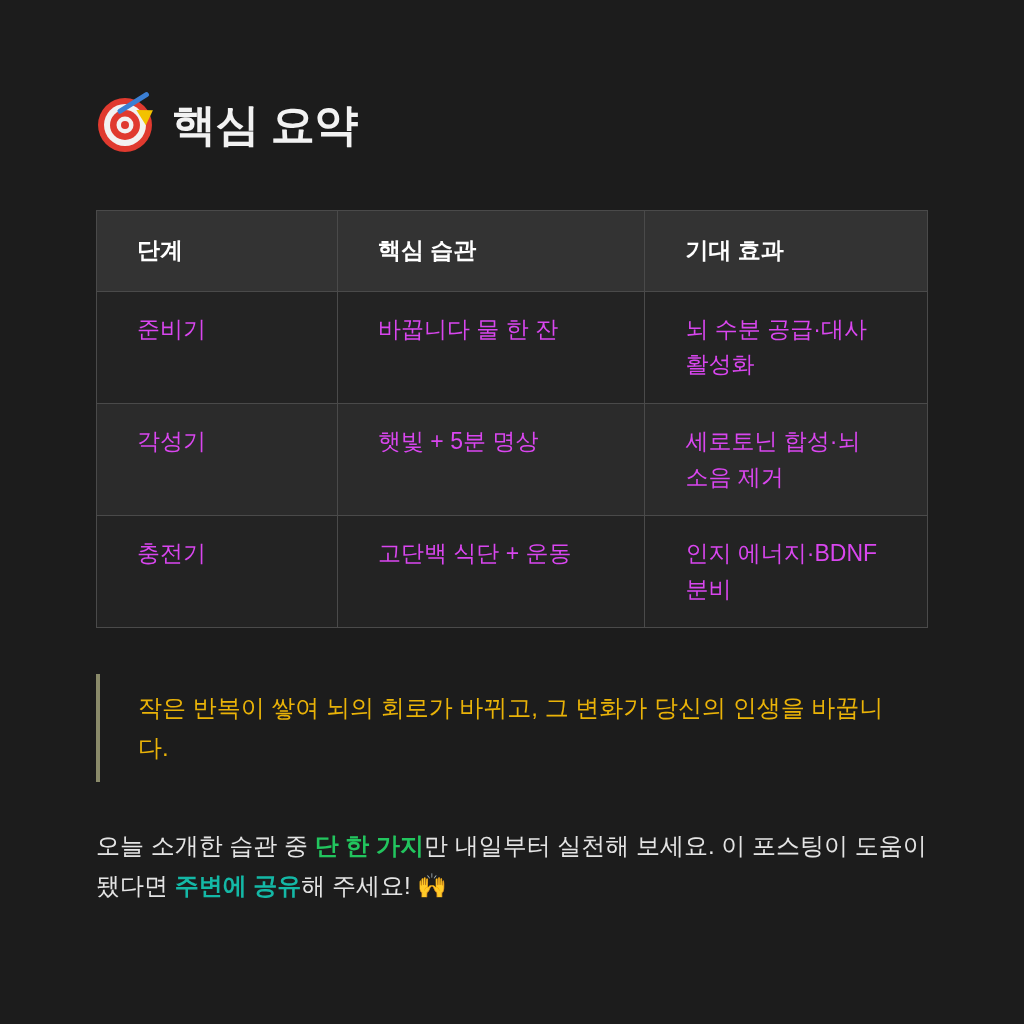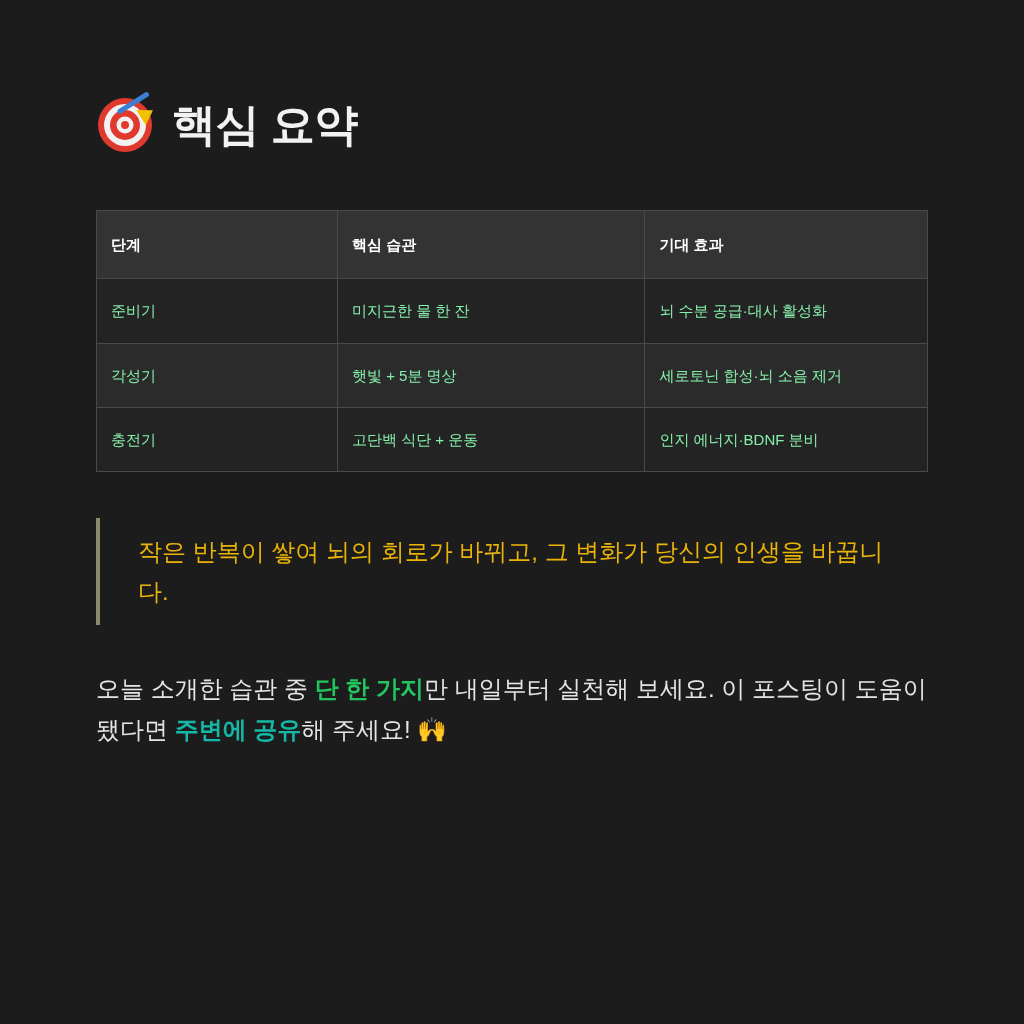--- a/index.html
+++ b/index.html
@@ -81,40 +81,40 @@
   .summary-table {
     width: 832px;
     border-collapse: collapse;
     border: 1px solid #4a4a4a;
     table-layout: fixed;
     margin-bottom: 46px;
   }
   .summary-table th,
   .summary-table td {
     text-align: left;
-    padding: 20px 14px;
+    padding: 20px 40px;
     vertical-align: top;
-    font-size: 15px;
+    font-size: 23px;
     line-height: 1.55;
     border-right: 1px solid #4a4a4a;
   }
   .summary-table th:last-child,
   .summary-table td:last-child { border-right: none; }
   .summary-table thead th {
     background: #333333;
     color: #ffffff;
     font-weight: 700;
     border-bottom: 1px solid #4a4a4a;
     padding-top: 22px;
     padding-bottom: 22px;
   }
   .summary-table tbody tr { border-top: 1px solid #4a4a4a; }
   .summary-table tbody tr:nth-child(odd) { background: #232323; }
   .summary-table tbody tr:nth-child(even) { background: #2b2b2b; }
-  .summary-table tbody td { color: #86efac; font-weight: 400; margin-left: 13px; }
+  .summary-table tbody td { color: #d946ef; font-weight: 400; margin-left: 13px; }
   .col-1 { width: 29%; }
   .col-2 { width: 37%; }
   .col-3 { width: 34%; }
 
   
   .quote {
     border-left: 4px solid #8a8a6a;
     padding: 14px 0 14px 38px;
     margin: 0 0 44px 0;
     width: 800px;
@@ -166,21 +166,21 @@
     <thead>
       <tr>
         <th>단계</th>
         <th>핵심 습관</th>
         <th>기대 효과</th>
       </tr>
     </thead>
     <tbody>
       <tr>
         <td>준비기</td>
-        <td>미지근한 물 한 잔</td>
+        <td>바꿉니다 물 한 잔</td>
         <td>뇌 수분 공급·대사 활성화</td>
       </tr>
       <tr>
         <td>각성기</td>
         <td>햇빛 + 5분 명상</td>
         <td>세로토닌 합성·뇌 소음 제거</td>
       </tr>
       <tr>
         <td>충전기</td>
         <td>고단백 식단 + 운동</td>

